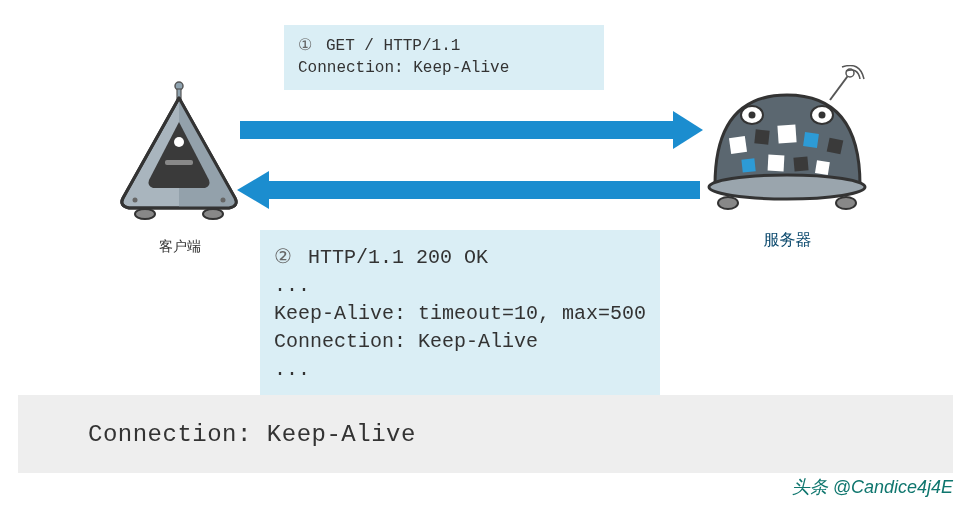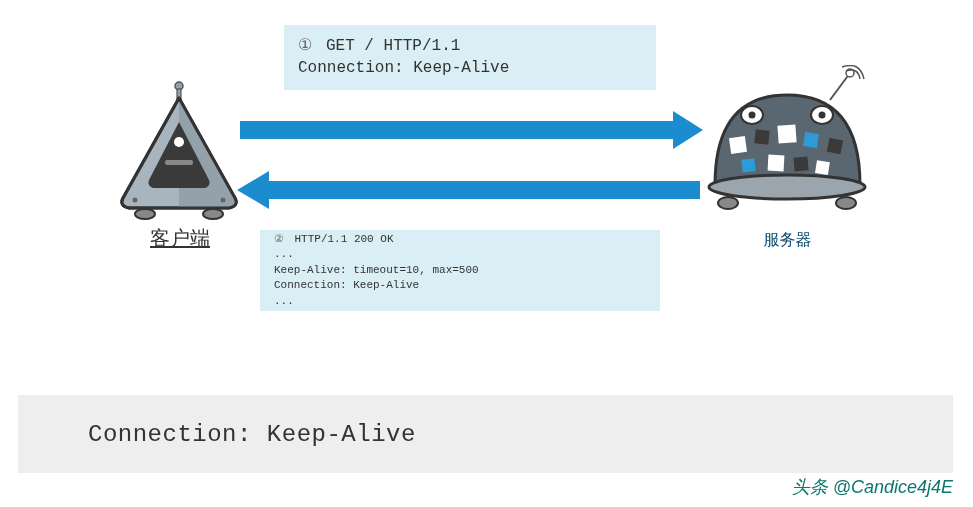--- a/index.html
+++ b/index.html
@@ -1,23 +1,23 @@
 <!DOCTYPE html>
 <html><head>
 <meta charset="utf-8">
 <style>
   * { box-sizing: border-box; margin: 0; padding: 0; }
   body { width: 973px; height: 507px; background: #fff; font-family: "Helvetica Neue", Arial, sans-serif; position: relative; }
   .diagram-area { position: relative; width: 100%; height: 380px; }
   .client-fig { position: absolute; left: 110px; top: 80px; width: 140px; text-align: center; }
   .server-fig { position: absolute; left: 700px; top: 65px; width: 175px; text-align: center; }
-  .client-label { margin-top: 1px; font-size: 20px; color: #333; text-decoration: underline; }
+  .client-label { margin-top: 14px; font-size: 14px; color: #333; }
   .server-label { margin-top: 6px; font-size: 16px; color: #0c4a6e; }
-  .req-box { position: absolute; left: 284px; top: 25px; width: 372px; background: #daeef5; padding: 10px 14px; font-family: "Courier New", monospace; font-size: 16px; color: #333; line-height: 1.4; }
-  .resp-box { position: absolute; left: 260px; top: 230px; width: 400px; background: #daeef5; padding: 2px 14px; font-family: "Courier New", monospace; font-size: 11px; color: #333; line-height: 1.4; }
+  .req-box { position: absolute; left: 284px; top: 25px; width: 320px; background: #daeef5; padding: 10px 14px; font-family: "Courier New", monospace; font-size: 16px; color: #333; line-height: 1.4; }
+  .resp-box { position: absolute; left: 260px; top: 230px; width: 400px; background: #daeef5; padding: 14px 14px; font-family: "Courier New", monospace; font-size: 20px; color: #333; line-height: 1.4; }
   .num-marker { color: #666; margin-right: 4px; }
   .arrow-right { position: absolute; left: 235px; top: 105px; }
   .arrow-left { position: absolute; left: 235px; top: 165px; }
   .bottom-bar { position: absolute; left: 18px; top: 395px; width: 935px; height: 78px; background: #eeeeee; display: flex; align-items: center; padding-left: 70px; }
   .bottom-code { font-family: "Courier New", monospace; font-size: 24px; color: #333; letter-spacing: 0.5px; }
   .watermark { position: absolute; right: 20px; bottom: 8px; font-style: italic; font-size: 18px; color: #0f766e; text-shadow: 0 0 3px #fff, 0 0 3px #fff; }
   pre { font-family: inherit; white-space: pre; }
 </style>
 </head>
 <body>

